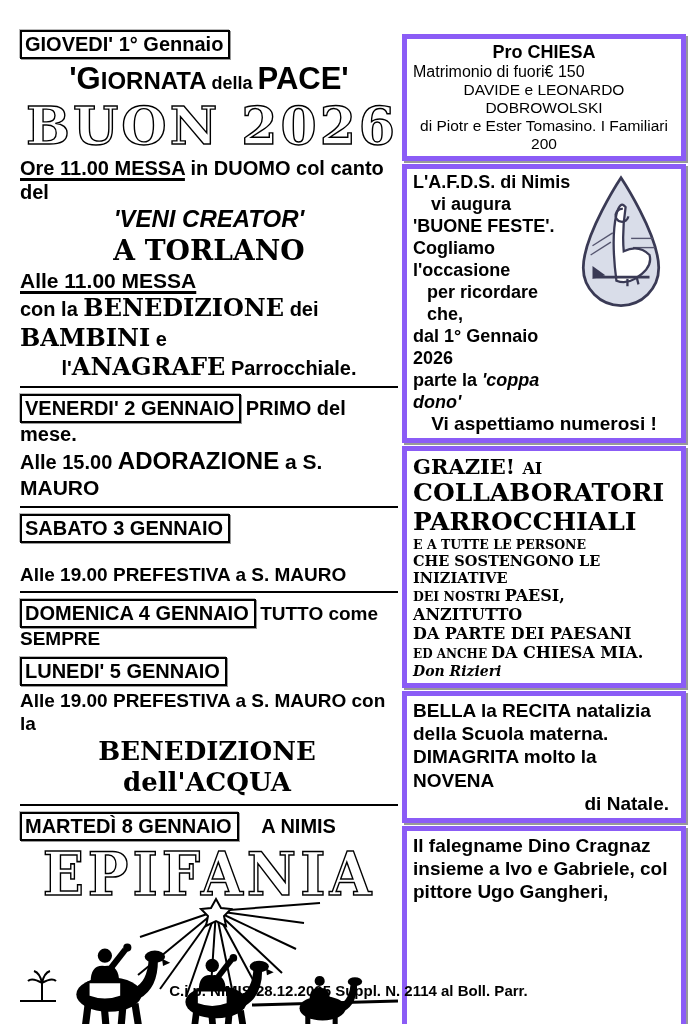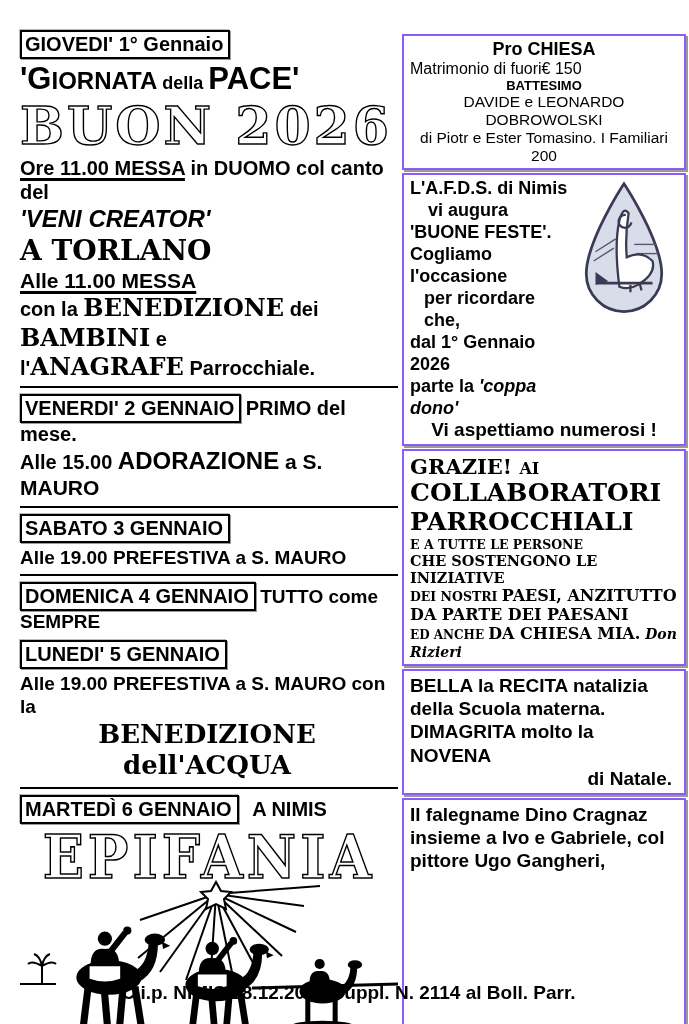--- a/index.html
+++ b/index.html
@@ -2,51 +2,51 @@
 <html><head>
 <meta charset="utf-8">
 <style>
   html,body{margin:0;padding:0}
   body{width:689px;height:1024px;background:#fff;color:#000;
        font-family:"Liberation Sans",sans-serif;position:relative;overflow:hidden}
   .left{position:absolute;left:20px;top:30px;width:378px}
   .right{position:absolute;left:402px;top:34px;width:284px}
 
   .b{font-weight:bold}
-  .center{text-align:left}
+  .center{text-align:center}
   .serif{font-family:"DejaVu Serif",serif;font-weight:bold}
   .script{font-family:"DejaVu Serif",serif;font-style:italic;font-weight:bold}
   .u{text-decoration:underline;text-decoration-thickness:2.5px;text-underline-offset:3px}
 
   .datebox{display:inline-block;border:2px solid #000;box-shadow:1px 1px 0 #999,-1px -1px 0 #bbb;
            padding:0 5px 1px 3px;font-weight:bold;font-size:20px;line-height:1.2}
   hr.sep{border:none;border-top:2px solid #000;margin:5px 0 6px 0}
 
   .outline{font-family:"DejaVu Serif",serif;font-weight:bold;color:#fff;
            -webkit-text-stroke:1.4px #000;white-space:nowrap}
-  .buon{font-size:52px;letter-spacing:3px;text-align:left;line-height:1.05;margin:2px 0 2px 0}
+  .buon{font-size:52px;letter-spacing:3px;text-align:right;line-height:1.05;margin:2px 0 2px 0}
   .epifania{font-size:54px;letter-spacing:4px;text-align:center;line-height:1.0;
             transform:scaleY(1.12);transform-origin:top;margin-top:2px}.fs19{font-size:19px}.fs20{font-size:20px}.fs21{font-size:21px}
   .fs23{font-size:23px}.fs24{font-size:24px}.fs26{font-size:26px}.fs28{font-size:28px}
   .ln{line-height:1.22}
 
   .g-big{font-size:31px;font-weight:bold}
   .g-med{font-size:24px;font-weight:bold}
   .g-small{font-size:18px;font-weight:bold}
 
-  .rbox{border:2px solid #8b5cf6;box-shadow:2px 2px 0 #999;background:#fff;
+  .rbox{border:5px solid #8b5cf6;box-shadow:2px 2px 0 #999;background:#fff;
         padding:3px 6px;margin-bottom:3px;box-sizing:border-box}
   .rbox .c{text-align:center}
   .row{display:flex;font-size:16px}
   .afds-wrap{position:relative;min-height:128px}
   .afds-text{width:158px;font-weight:bold;font-size:18px;line-height:1.22}
   .afds-logo{position:absolute;right:2px;top:2px}
 
   .footer{position:absolute;left:8px;right:0;top:982px;text-align:center;
-          font-weight:bold;font-size:19px}
+          font-weight:bold;font-size:15px}
   svg{display:block}
 </style>
 </head>
 <body>
 
 <div class="left">
 
   <div>
     <div><span class="datebox">GIOVEDI' 1° Gennaio</span></div>
     <div class="center" style="margin-top:2px">
@@ -64,38 +64,38 @@
 
   <div>
     <div><span class="datebox">VENERDI' 2 GENNAIO</span>
          <span class="b fs20">PRIMO del mese.</span></div>
     <div class="b ln"><span class="fs20">Alle 15.00 </span><span class="fs24">ADORAZIONE</span><span class="fs21"> a S. MAURO</span></div>
   </div>
   <hr class="sep">
 
   <div>
     <div><span class="datebox">SABATO 3 GENNAIO</span></div>
-    <div class="b ln" style="margin-top:3px"><span class="fs19">Alle 19.00 </span><span class="fs19">PREFESTIVA</span><span class="fs19"> a S. MAURO</span></div>
+    <div class="b ln" style="margin-top:20px"><span class="fs19">Alle 19.00 </span><span class="fs19">PREFESTIVA</span><span class="fs19"> a S. MAURO</span></div>
   </div>
   <hr class="sep">
 
   <div>
     <div><span class="datebox">DOMENICA 4 GENNAIO</span>
          <span class="b fs19">TUTTO come SEMPRE</span></div>
   </div>
   <div style="margin-top:7px">
     <div><span class="datebox">LUNEDI' 5 GENNAIO</span></div>
     <div class="b ln" style="margin-top:3px"><span class="fs19">Alle 19.00 </span><span class="fs19">PREFESTIVA</span><span class="fs19"> a S. MAURO con la</span></div>
     <div class="serif fs26 ln" style="text-align:center;padding-right:4px">BENEDIZIONE dell'ACQUA</div>
   </div>
   <hr class="sep">
 
   <div>
-    <div><span class="datebox">MARTEDÌ 6 GENNAIO</span>
-         <span class="b fs20" style="margin-left:9px">A NIMIS</span></div>
+    <div><span class="datebox">MARTEDÌ 8 GENNAIO</span>
+         <span class="b fs20" style="margin-left:18px">A NIMIS</span></div>
     <div class="outline epifania">EPIFANIA</div>
 
     <svg width="378" height="186" viewBox="0 0 378 186" aria-hidden="true">
       <g stroke="#000" stroke-width="2">
         <line x1="196" y1="14" x2="118" y2="78"></line>
           <line x1="196" y1="14" x2="140" y2="92"></line>
         <line x1="196" y1="14" x2="166" y2="100"></line>
           <line x1="196" y1="14" x2="190" y2="104"></line>
         <line x1="196" y1="14" x2="214" y2="102"></line>
           <line x1="196" y1="14" x2="238" y2="92"></line>
@@ -152,21 +152,20 @@
 </div>
 
 <div class="right">
 
   <div class="rbox" style="min-height:88px">
     <div class="c b" style="font-size:18px">Pro CHIESA</div>
     <div class="row">
       <span>Matrimonio di fuori</span>
       <span>€ 150</span>
     </div>
-    <div class="c b" style="font-size:13px">BATTESIMO</div>
     <div class="c" style="font-size:15.5px">DAVIDE e LEONARDO DOBROWOLSKI</div>
     <div class="c" style="font-size:15.5px">di Piotr e Ester Tomasino. I Familiari  200</div>
   </div>
 
   <div class="rbox" style="min-height:164px">
     <div class="afds-wrap">
       <div class="afds-text">
         <div>L'A.F.D.S. di Nimis</div>
         <div style="padding-left:18px">vi augura</div>
         <div>'BUONE FESTE'.</div>

